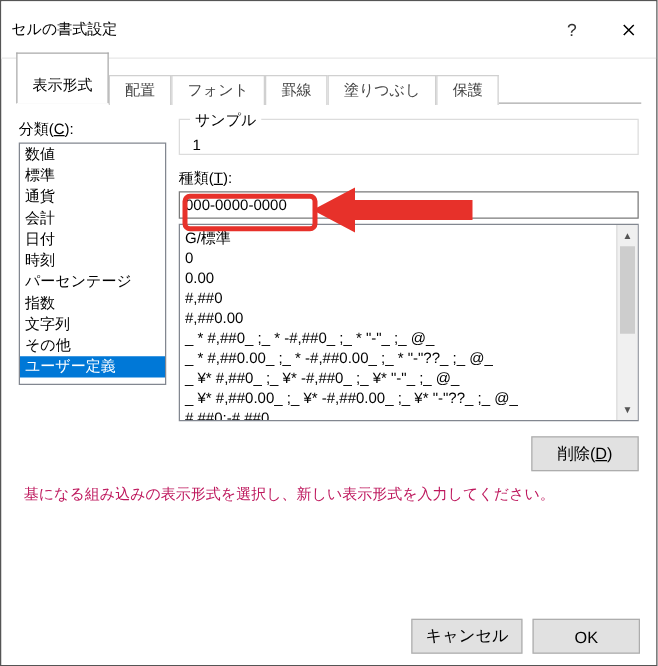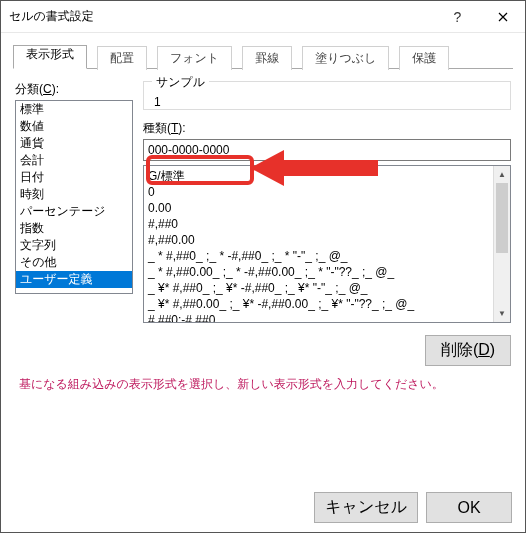--- a/index.html
+++ b/index.html
@@ -7,21 +7,21 @@
     margin: 0;
     font-family: "Meiryo UI", "MS UI Gothic", sans-serif;
     font-size: 12px;
     background: #fff;
     width: 526px;
     height: 533px;
     overflow: hidden;
     border: 1px solid #555;
   }
   .titlebar {
-    height: 32px;
+    height: 46px;
     display: flex;
     align-items: center;
     padding: 0 0 0 8px;
     background: #fff;
     border-bottom: 1px solid #e8e8e8;
   }
   .titlebar .title { flex: 1; font-size: 12px; color: #000; }
   .titlebar .ctl {
     width: 45px; height: 29px; display: flex; align-items: center; justify-content: center;
     font-size: 14px; color: #333;
@@ -35,24 +35,24 @@
   }
   .tabs::after {
     content: "";
     position: absolute;
     left: 12px; right: 12px; bottom: 0;
     height: 1px;
     background: #a9a9a9;
     z-index: 0;
   }
   .tab {
-    padding: 0 12px 5px 12px;
+    padding: 17px 12px 5px 12px;
     border: 1px solid #a9a9a9;
     border-bottom: none;
-    margin-right: 10px;
+    margin-right: 0;
     background: #fff;
     color: #000;
     position: relative;
     z-index: 1;
     font-size: 12px;
   }
   .tab.inactive {
     background: #fff;
     border-color: #d0d0d0;
     color: #444;
@@ -143,21 +143,21 @@
   .scrollbar .thumb {
     position: absolute; top: 0; left: 2px; right: 2px; height: 70px;
     background: #cdcdcd;
   }
   .del-row { text-align: right; padding: 6px 14px 0 0; }
   .btn {
     min-width: 86px;
     padding: 4px 10px;
     border: 1px solid #adadad;
     background: #e1e1e1;
-    font-size: 16px;
+    font-size: 13px;
     font-family: inherit;
   }
   .hint {
     padding: 10px 18px 0 18px;
     font-size: 12px;
     color: #be185d;
   }
   .footer {
     position: absolute;
     bottom: 10px; right: 14px;
@@ -197,22 +197,22 @@
   <div class="tab inactive">塗りつぶし</div>
   <div class="tab inactive">保護</div>
 </div>
 
 <div class="content">
   <div class="leftcol">
     <div class="lbl">
       <span>分類</span>(<span class="ak">C</span>):
     </div>
     <div class="catlist">
+      <div class="item">数値</div>
       <div class="item">標準</div>
-      <div class="item">数値</div>
       <div class="item">通貨</div>
       <div class="item">会計</div>
       <div class="item">日付</div>
       <div class="item">時刻</div>
       <div class="item">パーセンテージ</div>
       <div class="item">指数</div>
       <div class="item">文字列</div>
       <div class="item">その他</div>
       <div class="item selected">ユーザー定義</div>
     </div>

